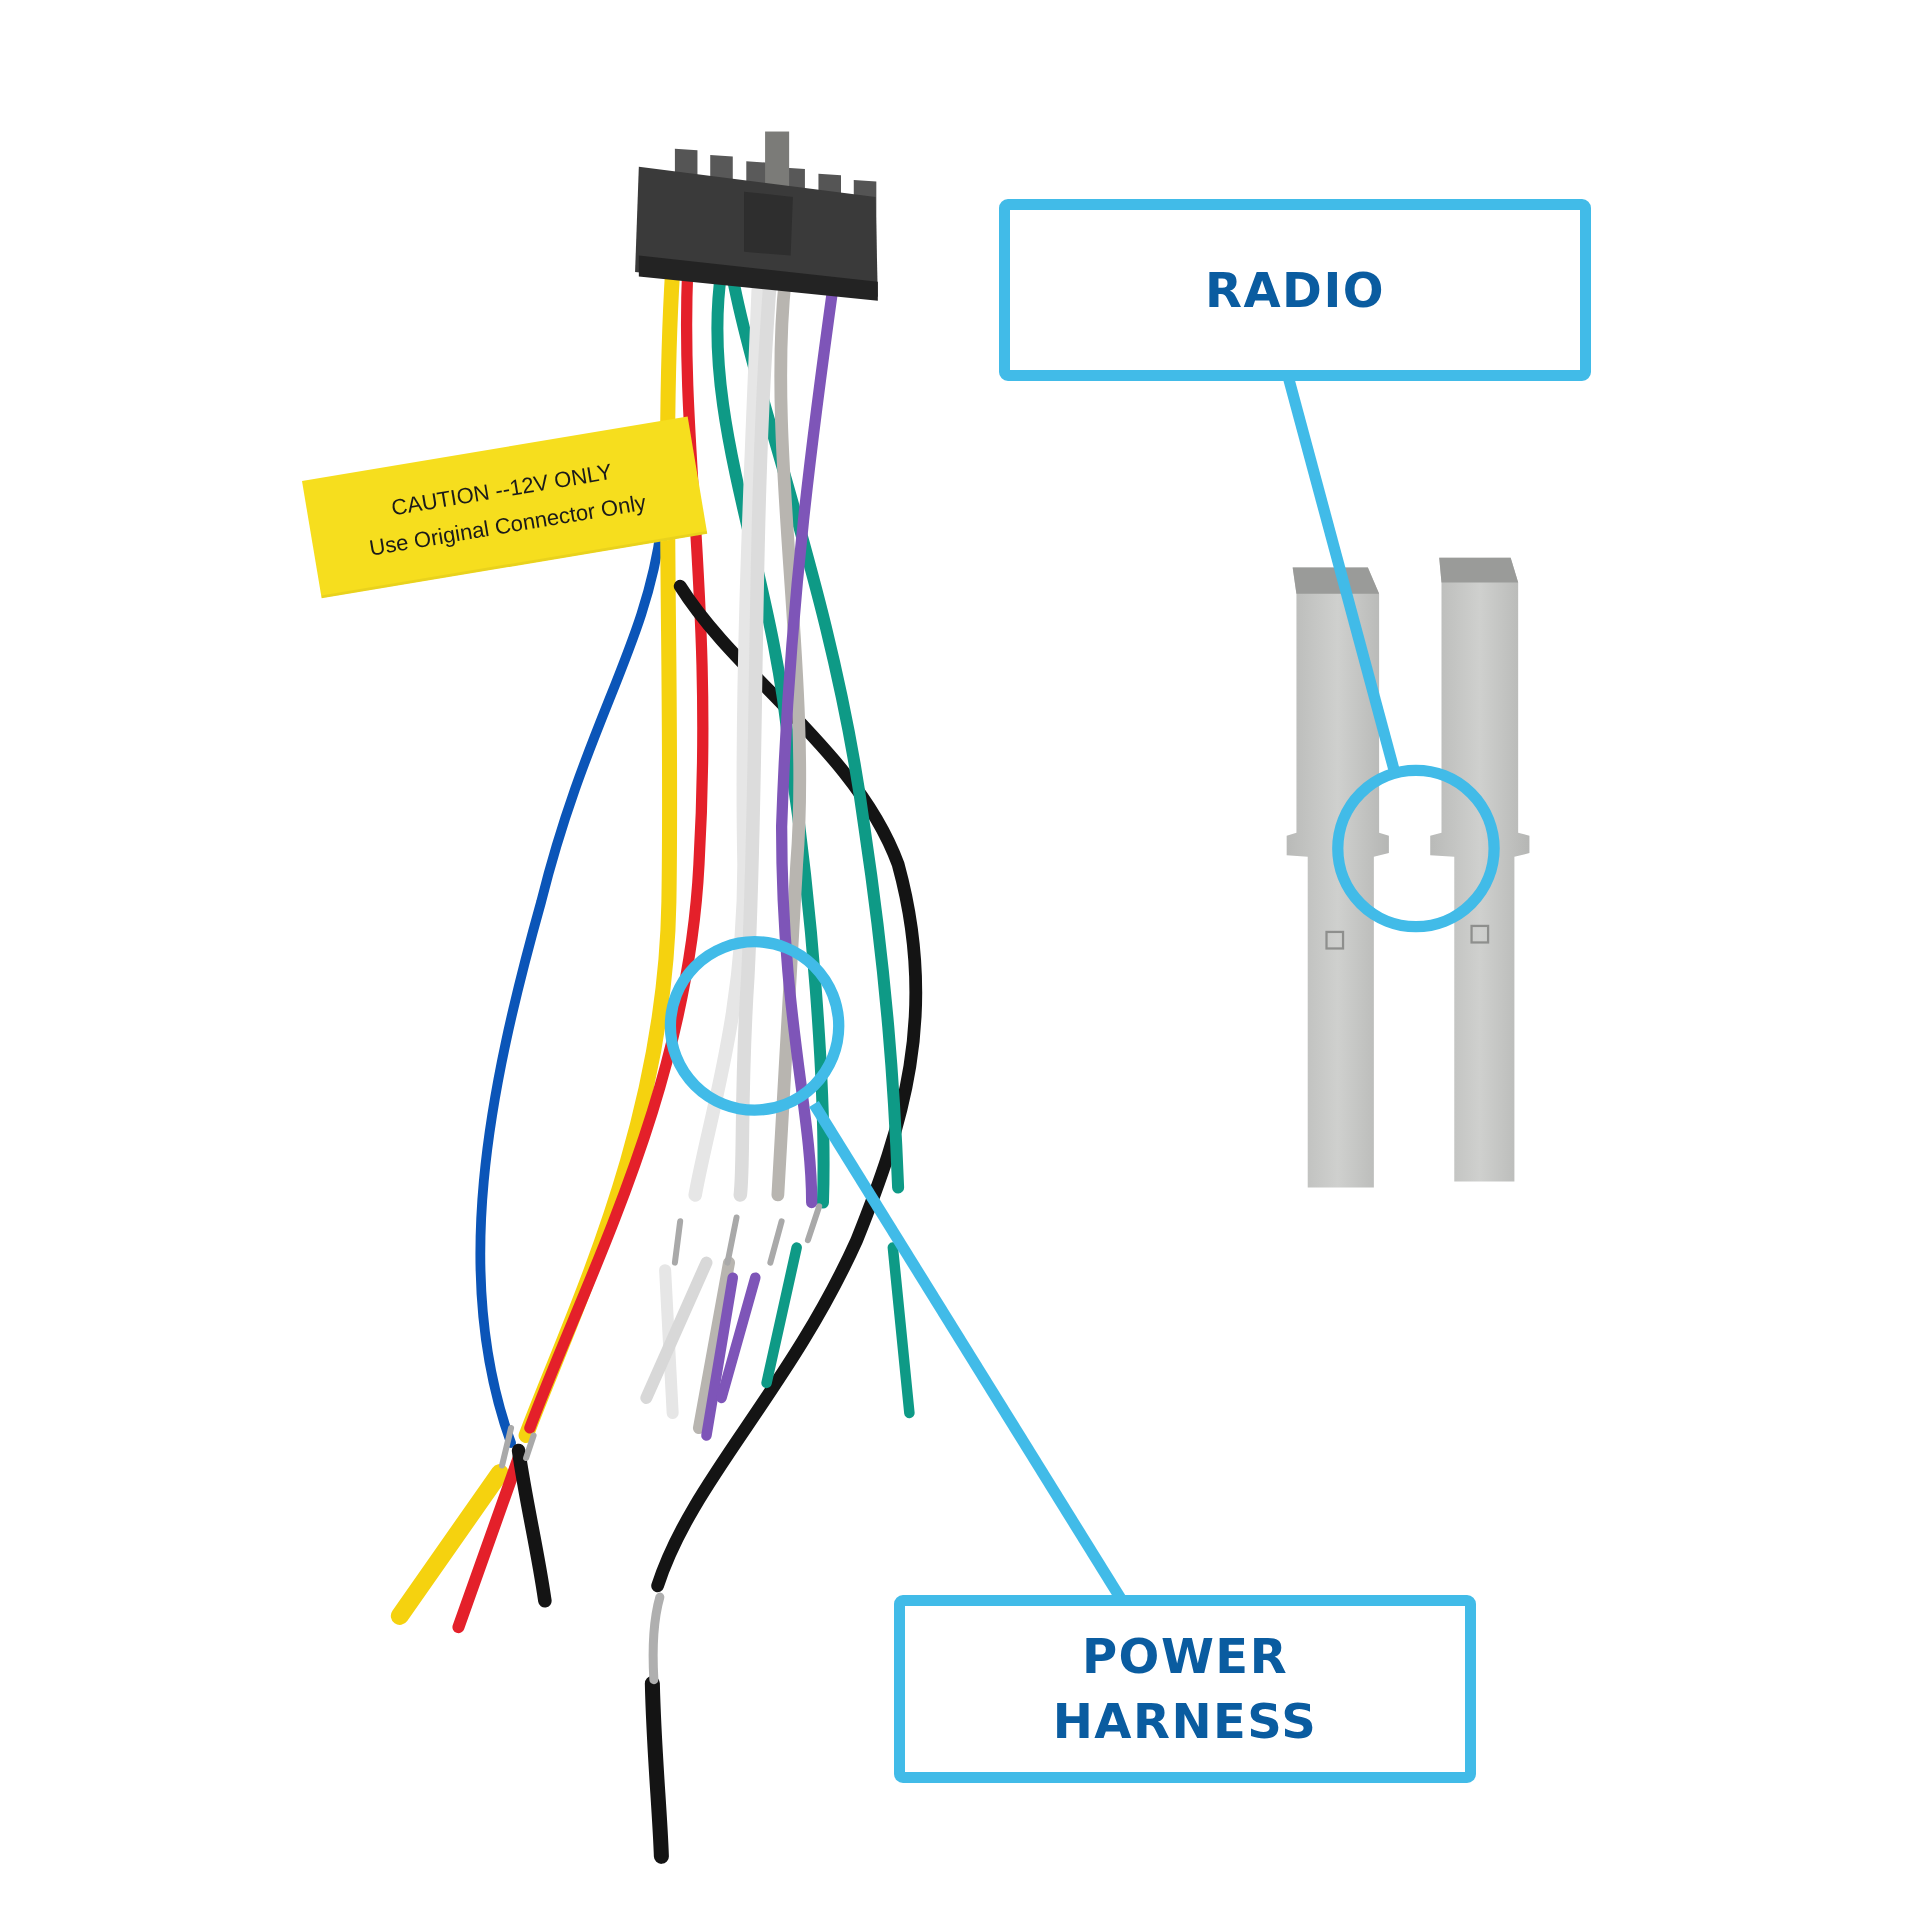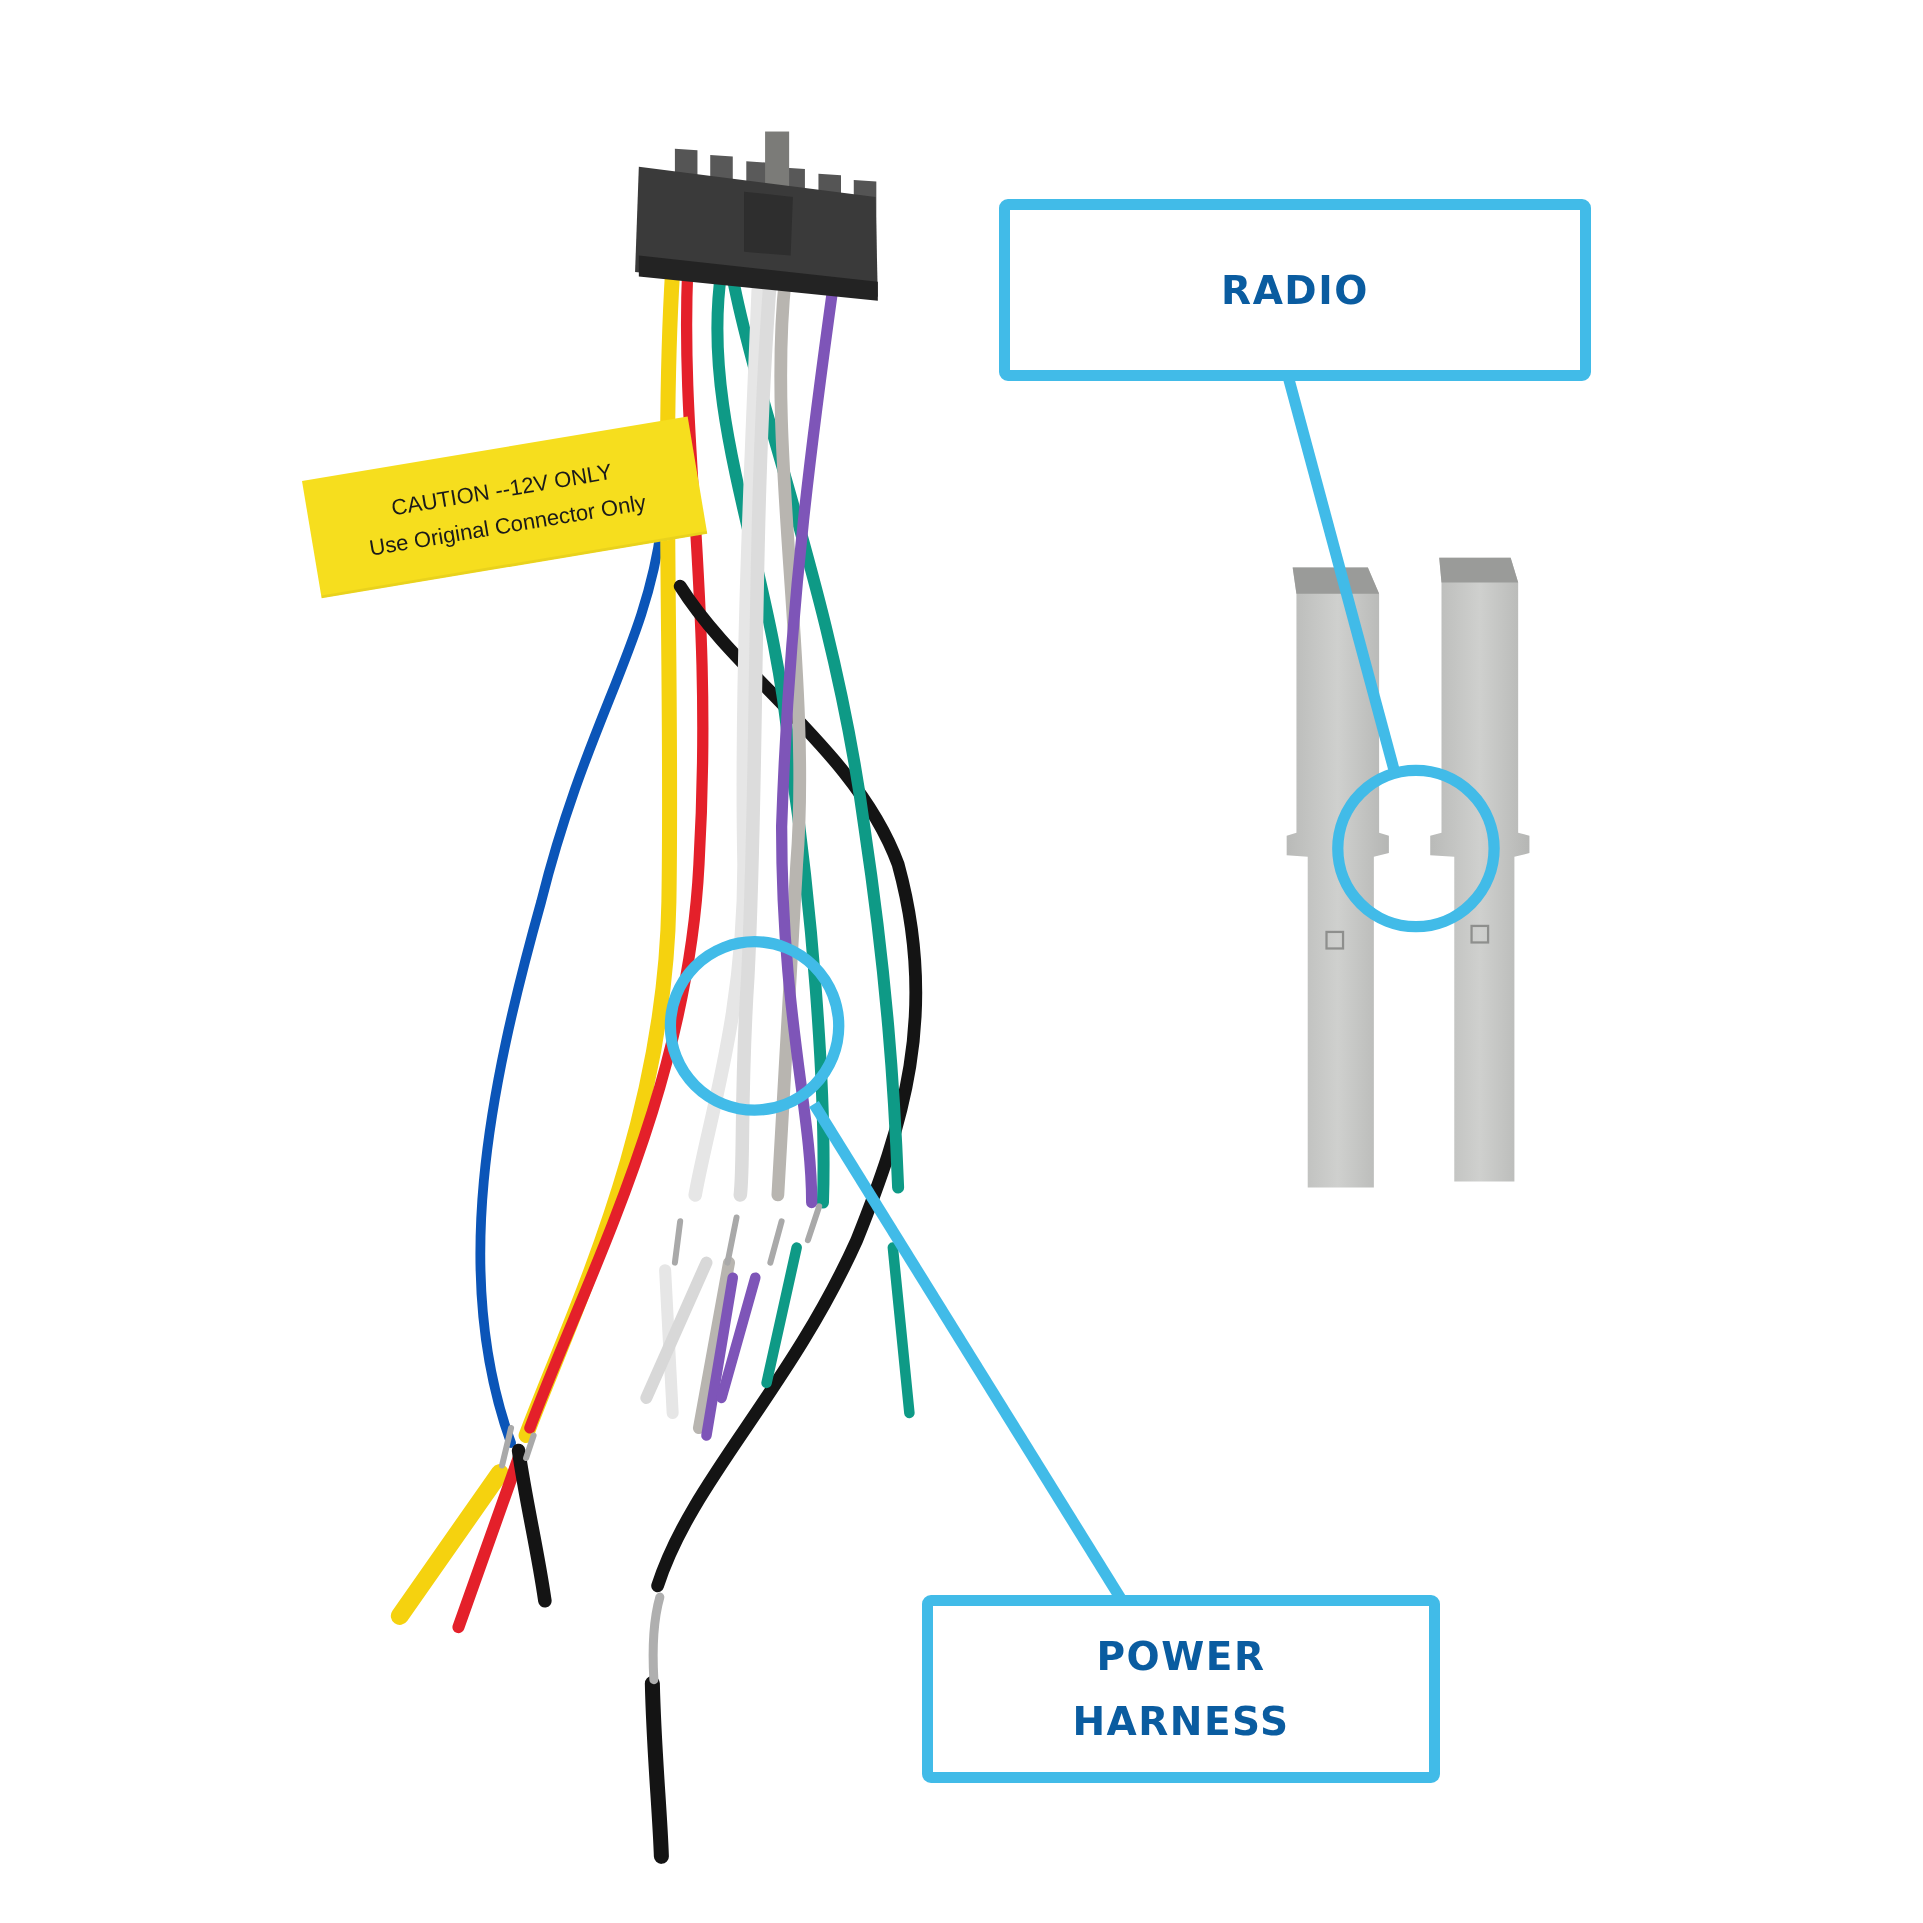--- a/index.html
+++ b/index.html
@@ -6,23 +6,23 @@
   body { width: 1924px; height: 1924px; position: relative; overflow: hidden; font-family: "DejaVu Sans", "Liberation Sans", sans-serif; }
   .stage { position: absolute; left: 0; top: 0; width: 1924px; height: 1924px; }
   svg.art { position: absolute; left: 0; top: 0; }
   .callout-box {
     position: absolute; box-sizing: border-box;
     border: 11.3px solid #41BBE8; border-radius: 9px; background: #ffffff;
     display: flex; flex-direction: column; align-items: center; justify-content: center;
     color: #0A5CA0; font-weight: bold; text-transform: uppercase; text-align: center;
     font-family: "DejaVu Sans", sans-serif; letter-spacing: 1.5px;
   }
-  .callout-box .line { font-size: 39px; line-height: 65px; }
+  .callout-box .line { font-size: 48px; line-height: 65px; }
   #box-radio { left: 999px; top: 199px; width: 592px; height: 182px; }
-  #box-power { left: 894px; top: 1595px; width: 518px; height: 188px; margin-left: 28px; }
+  #box-power { left: 894px; top: 1595px; width: 582px; height: 188px; }
   .caution {
     position: absolute; left: 302px; top: 481px; width: 391px; height: 119px;
     transform: rotate(-9.5deg); transform-origin: 0 0;
     background: #F6DE1E; display: flex; flex-direction: column; justify-content: center; align-items: center;
     color: #1a1a1a; font-family: "Liberation Sans", sans-serif; font-size: 22px; line-height: 36px;
     box-shadow: inset 0 -3px 0 rgba(0,0,0,0.05);
   }
 </style>
 </head>
 <body>

